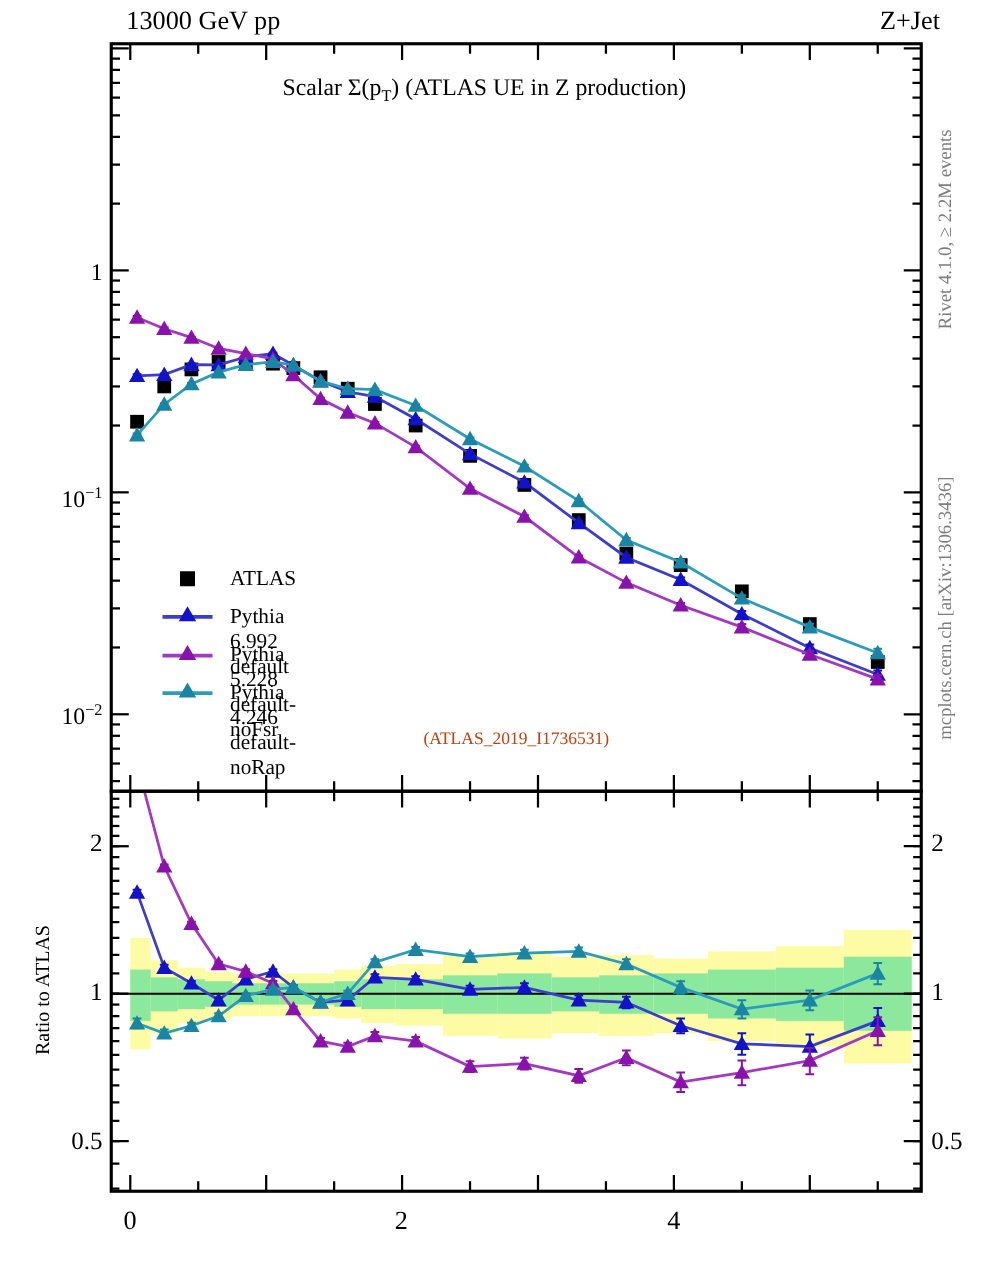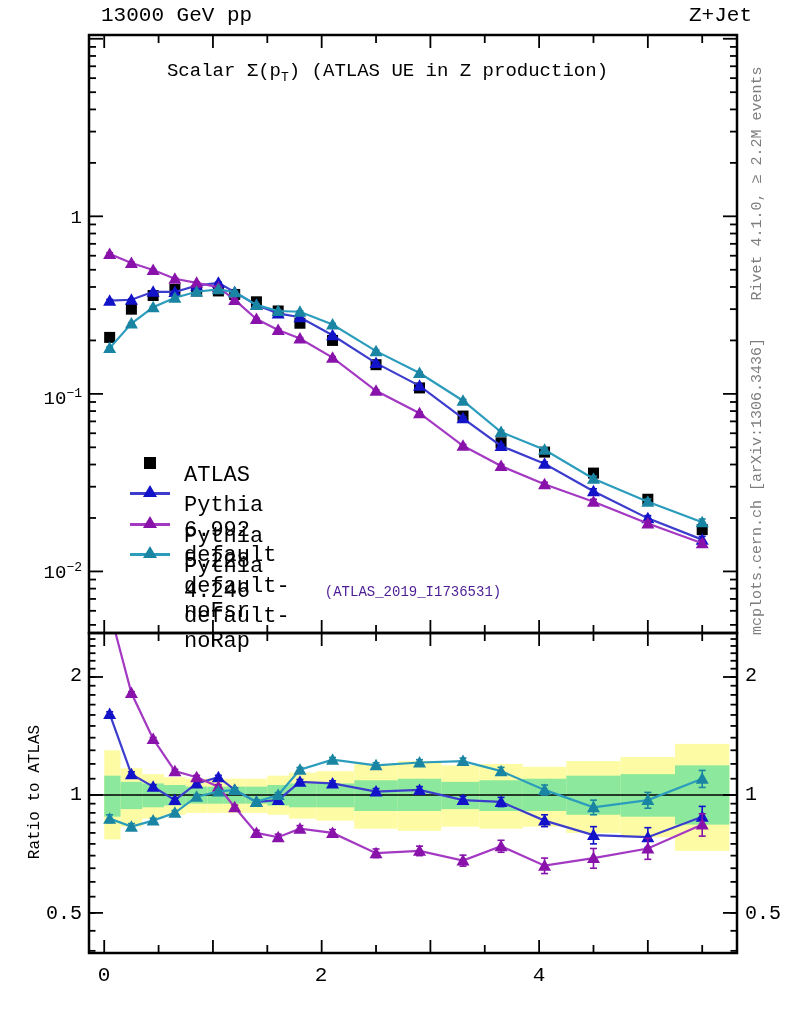--- a/index.html
+++ b/index.html
@@ -1,46 +1,46 @@
 <!DOCTYPE html>
 <html><head>
 <meta charset="utf-8">
 <style>
   html,body{margin:0;padding:0;background:#fff;}
   .page{position:relative;width:786px;height:1024px;background:#fff;
-        font-family:Liberation Mono, monospace;color:#000;overflow:hidden;}
+        font-family:Liberation Serif, serif;color:#000;overflow:hidden;border-radius:31px;}
   svg{position:absolute;left:0;top:0;}
   .lbl{position:absolute;white-space:nowrap;}
   .hdr{font-size:21px;top:4px;}
   #hdr-left{left:101px;}
   #hdr-right{left:104px;width:648px;text-align:right;}
   #title{left:89px;width:597px;top:60px;text-align:center;font-size:19px;}
   #title sub{font-size:13px;}
-  #watermark{left:89px;width:648px;top:584px;text-align:center;font-size:14px;color:#4c1d95;}
+  #watermark{left:89px;width:648px;top:584px;text-align:center;font-size:14px;color:#c2410c;}
   .sidenote{color:#7d7d7d;font-size:15px;text-align:center;transform:rotate(-90deg);}
   #note-top{width:300px;left:607px;top:175px;}
   #note-bot{width:300px;left:607px;top:478px;}
   #ratio-ylab{width:160px;left:-45px;top:783px;font-size:16px;text-align:center;transform:rotate(-90deg);}
   .ytick{right:704px;text-align:right;font-size:19px;}
   .ytick sup{font-size:13px;}
   #yt1{top:205px;} #yt2{top:386px;text-align:center;} #yt3{top:560px;}
   .rtick{font-size:20px;}
   .rtick.left{right:704px;text-align:right;}
   .rtick.right{left:745px;}
   .rt2{top:664px;} .rt1{top:783px;} .rt05{top:902px;}
   .xtick{font-size:21px;top:964px;width:30px;text-align:center;}
   #xt0{left:89px;} #xt2{left:306px;} #xt4{left:524px;}
   .legend-row{position:absolute;left:130px;height:24px;}
   .lg-marker{position:absolute;left:0;top:0;width:40px;height:24px;}
   .lg-square{position:absolute;left:14px;top:6px;width:12px;height:12px;background:#000;}
   .lg-line{position:absolute;left:0;top:11px;width:40px;height:3px;}
   .lg-tri{position:absolute;left:13px;top:4px;width:0;height:0;
           border-left:7px solid transparent;border-right:7px solid transparent;
           border-bottom:12px solid #000;}
-  .lg-label{position:absolute;left:54px;top:12px;font-size:22px;}
+  .lg-label{position:absolute;left:54px;top:2px;font-size:17px;}
 </style>
 </head>
 <body>
 
 <div class="page">
 
   <svg id="plot" width="786" height="1024" viewBox="0 0 786 1024">
       <defs>
         <clipPath id="clipMain">
           <rect x="89" y="35" width="648" height="598"></rect>

